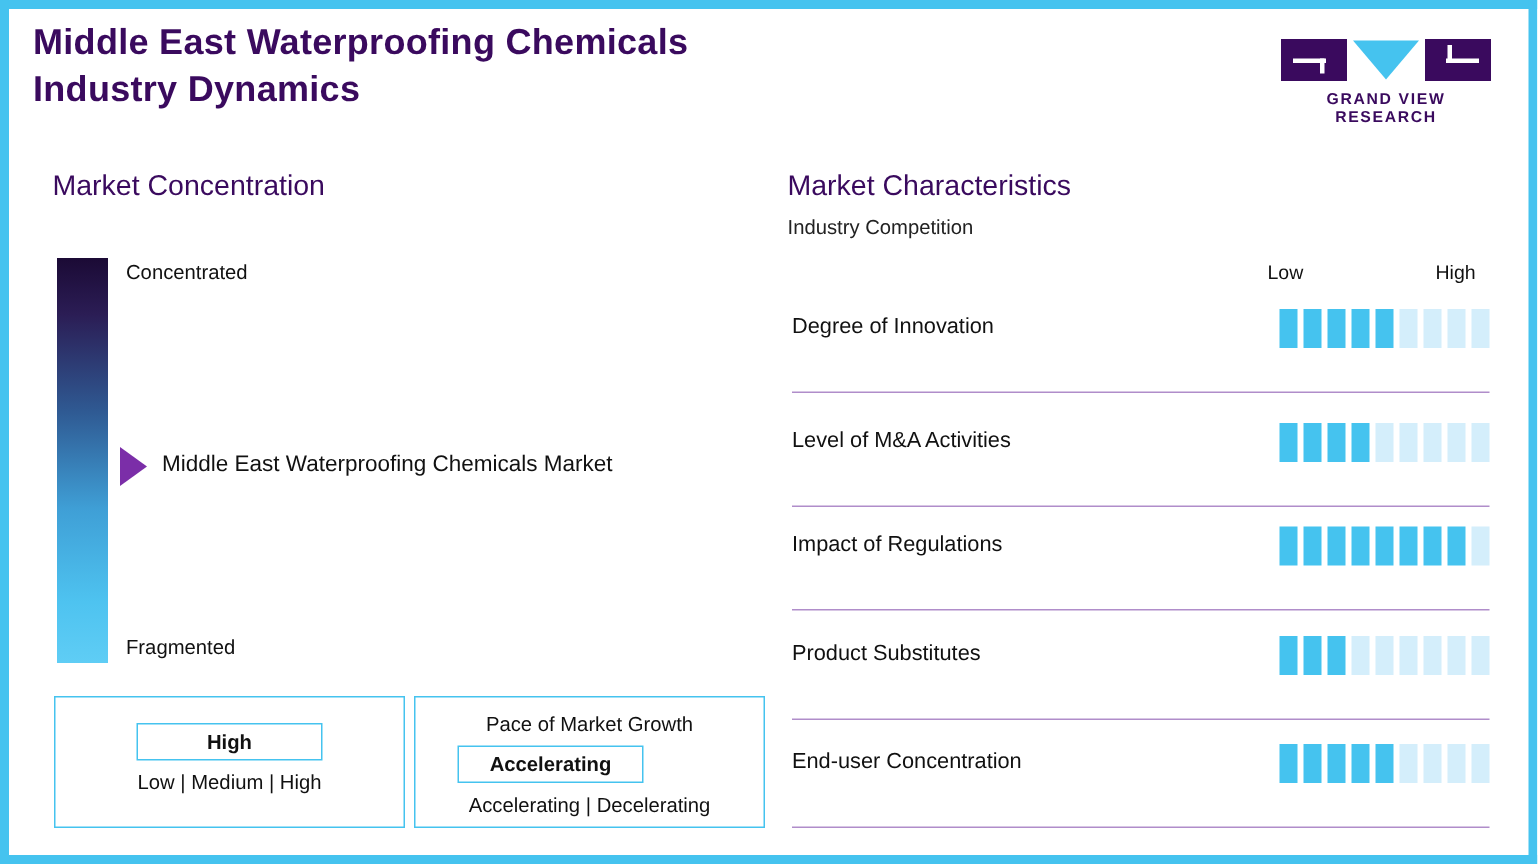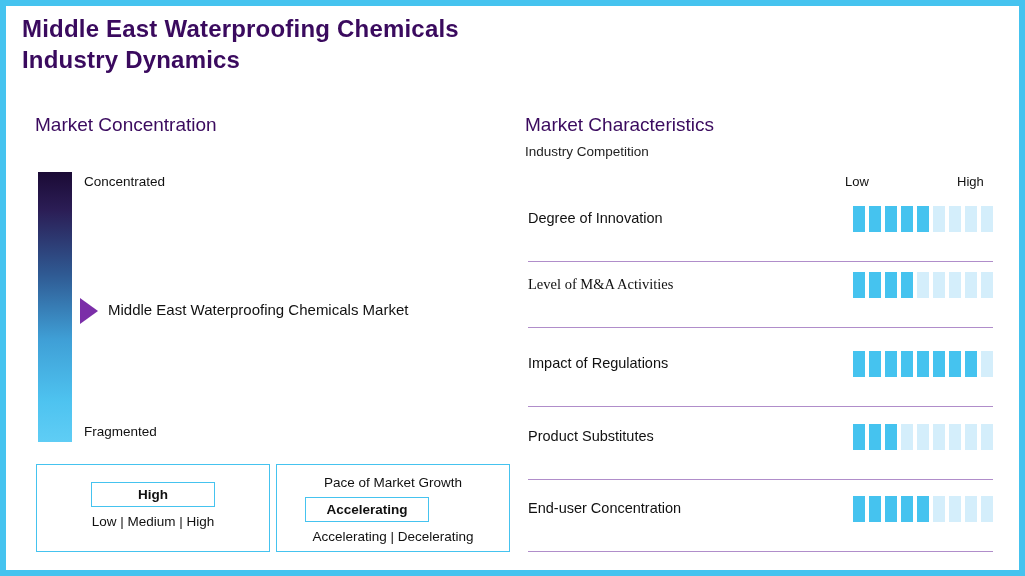--- a/index.html
+++ b/index.html
@@ -205,20 +205,34 @@
 
 <div id="page">
 
   <div class="frame-top"></div>
   <div class="frame-left"></div>
   <div class="frame-right"></div>
   <div class="frame-bottom"></div>
 
   <div class="title" id="main-title">Middle East Waterproofing Chemicals<br>Industry Dynamics</div>
 
+  <div class="logo">
+    <div class="logo-marks">
+      <div class="logo-box left">
+        <div class="bar"></div>
+          <div class="bar2 bar" style="left:26px;top:13px;width:3px;height:10px;"></div>
+      </div>
+      <div class="logo-tri"></div>
+      <div class="logo-box right">
+        <div class="bar"></div>
+          <div class="bar2 bar" style="right:26px;top:4px;width:3px;height:10px;"></div>
+      </div>
+    </div>
+    <div class="logo-text">GRAND VIEW RESEARCH</div>
+  </div>
 
   <div class="sec-heading" id="mc-heading">Market Concentration</div>
 
   <div class="grad-bar"></div>
   <div class="grad-label" id="lbl-concentrated">Concentrated</div>
   <div class="grad-label" id="lbl-fragmented">Fragmented</div>
 
   <div class="marker-arrow"></div>
   <div class="marker-label">Middle East Waterproofing Chemicals Market</div>
 
@@ -248,21 +262,21 @@
           <div class="blk on"></div>
           <div class="blk on"></div>
           <div class="blk on"></div>
           <div class="blk"></div>
           <div class="blk"></div>
           <div class="blk"></div>
           <div class="blk"></div>
         </div>
         <div class="row-sep"></div>
       </div>
-      <div class="char-row" style="top: 256px; font-family: Liberation Serif, serif;">
+      <div class="char-row" style="top: 266px;">
         <div class="char-label">Level of M&amp;A Activities</div>
         <div class="blocks">
           <div class="blk on"></div>
           <div class="blk on"></div>
           <div class="blk on"></div>
           <div class="blk on"></div>
           <div class="blk"></div>
           <div class="blk"></div>
           <div class="blk"></div>
           <div class="blk"></div>

